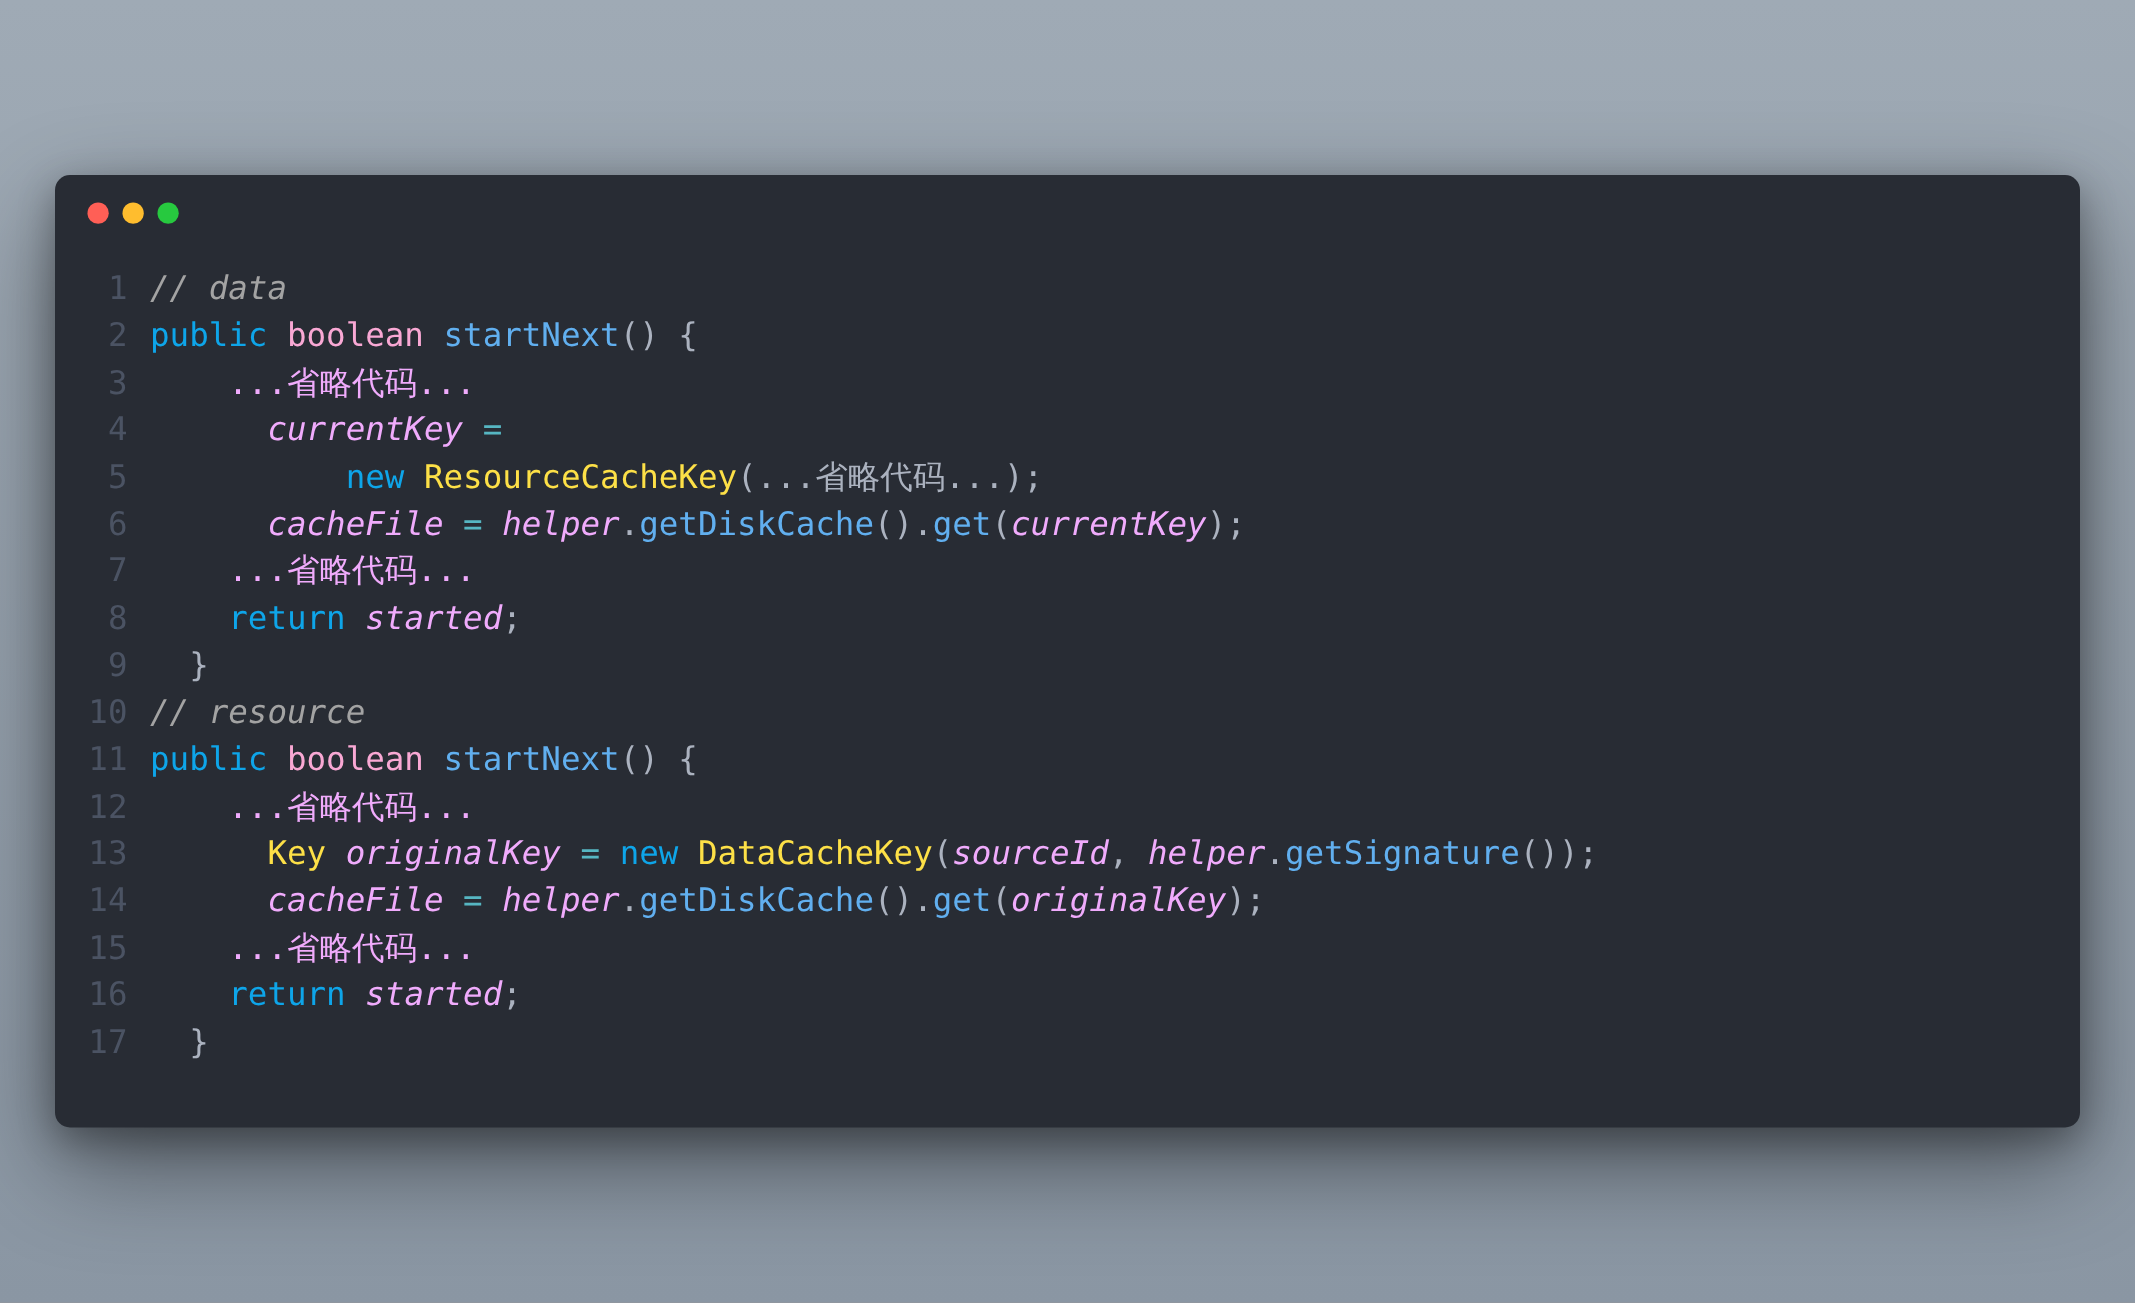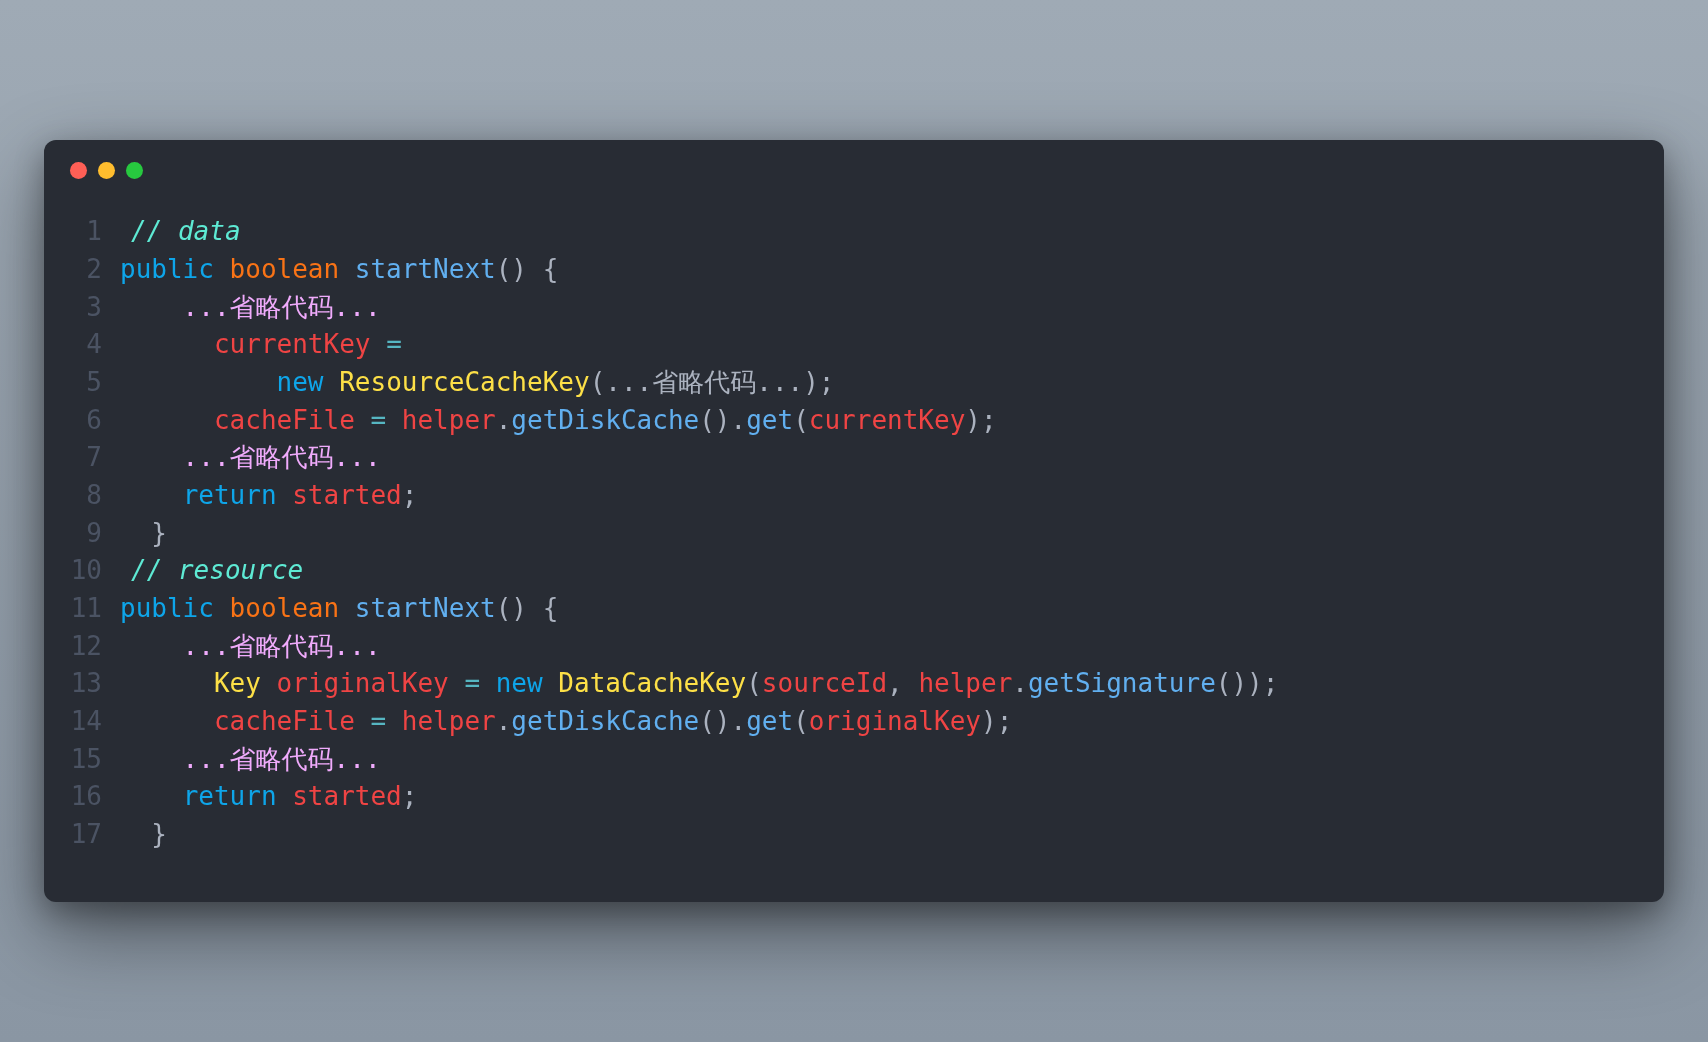--- a/index.html
+++ b/index.html
@@ -42,25 +42,25 @@
   .line { display: flex; }
   .gutter {
     width: 56px;
     text-align: right;
     color: #4b5363;
     padding-right: 18px;
     user-select: none;
     flex-shrink: 0;
   }
   .code-text { flex: 1; }
-  .cm  { color: #5eead4; font-style: italic; margin-left: 11px; }
+  .cm  { color: #a3a3a3; font-style: italic; }
   .kw  { color: #0ea5e9; }
-  .ty  { color: #f97316; }
+  .ty  { color: #f9a8d4; }
   .fn  { color: #61afef; text-align: right; }
-  .id  { color: #ef4444; }
+  .id  { color: #f0abfc; font-style: italic; }
   .cl  { color: #fde047; }
   .op  { color: #56b6c2; }
   .pn  { color: #abb2bf; }
   .tx  { color: #f0abfc; }
 </style>
 </head>
 <body>
 
 <div class="window">
   <div class="titlebar">

